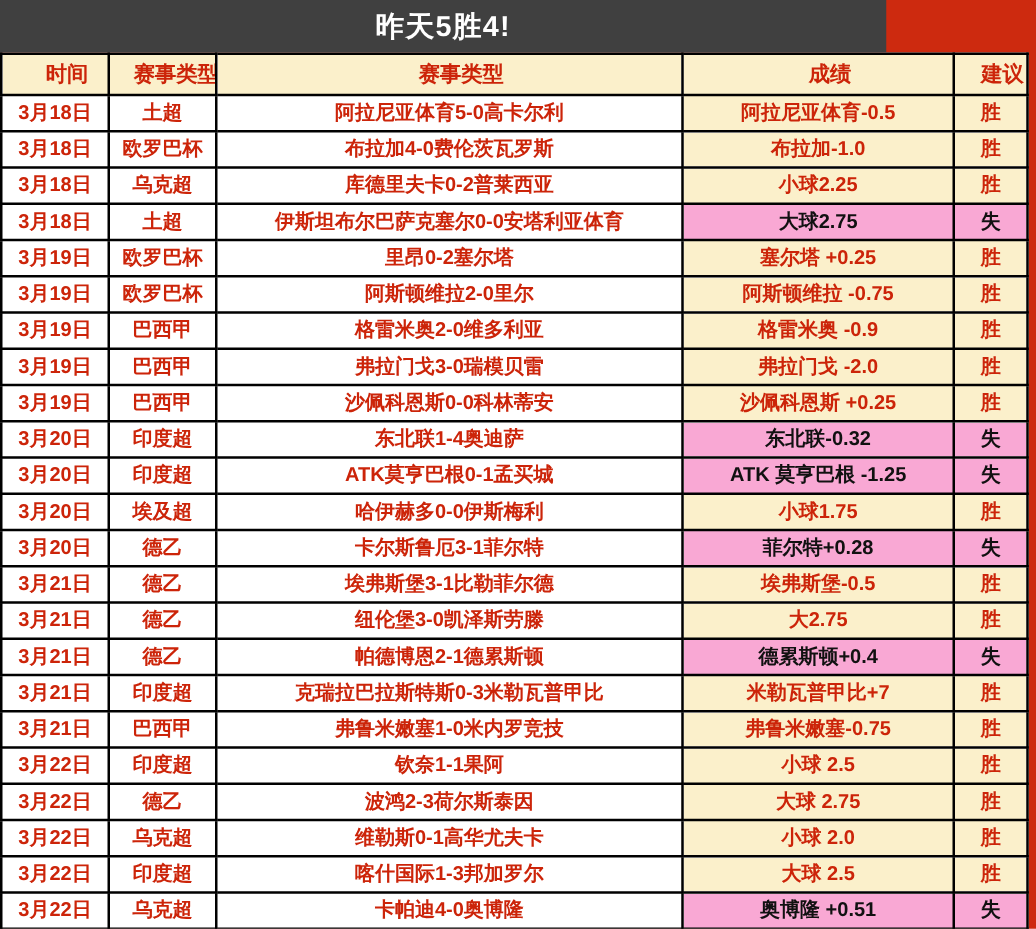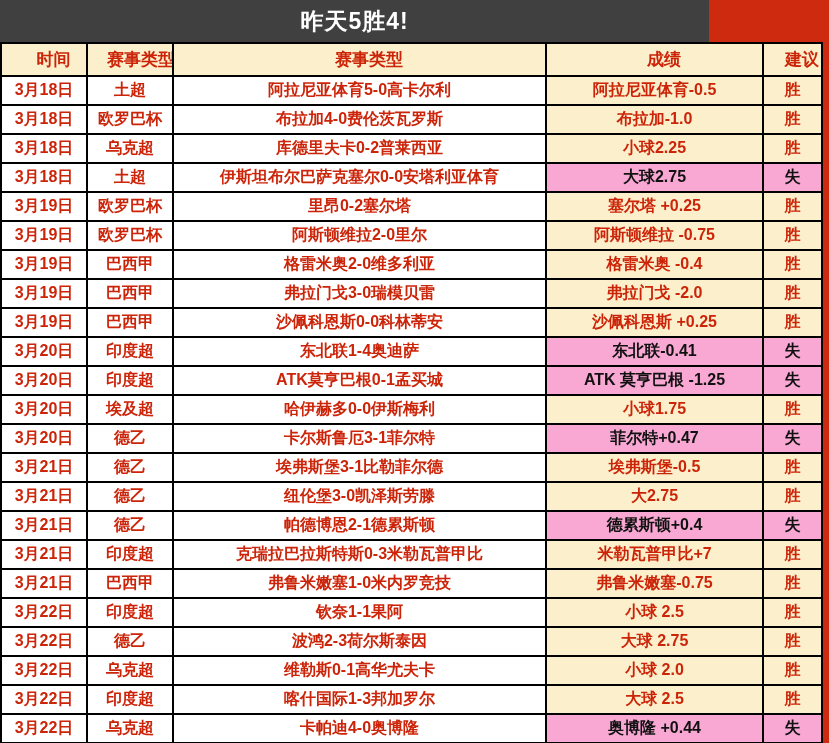--- a/index.html
+++ b/index.html
@@ -133,63 +133,63 @@
         <td class="cell-date">3月19日</td>
         <td class="cell-league">欧罗巴杯</td>
         <td class="cell-match">阿斯顿维拉2-0里尔</td>
         <td class="cell-result">阿斯顿维拉 -0.75</td>
         <td class="cell-verdict">胜</td>
       </tr>
       <tr class="win">
         <td class="cell-date">3月19日</td>
         <td class="cell-league">巴西甲</td>
         <td class="cell-match">格雷米奥2-0维多利亚</td>
-        <td class="cell-result">格雷米奥 -0.4</td>
+        <td class="cell-result">格雷米奥 -0.9</td>
         <td class="cell-verdict">胜</td>
       </tr>
       <tr class="win">
         <td class="cell-date">3月19日</td>
         <td class="cell-league">巴西甲</td>
         <td class="cell-match">弗拉门戈3-0瑞模贝雷</td>
         <td class="cell-result">弗拉门戈 -2.0</td>
         <td class="cell-verdict">胜</td>
       </tr>
       <tr class="win">
         <td class="cell-date">3月19日</td>
         <td class="cell-league">巴西甲</td>
         <td class="cell-match">沙佩科恩斯0-0科林蒂安</td>
         <td class="cell-result">沙佩科恩斯 +0.25</td>
         <td class="cell-verdict">胜</td>
       </tr>
       <tr class="loss">
         <td class="cell-date">3月20日</td>
         <td class="cell-league">印度超</td>
         <td class="cell-match">东北联1-4奥迪萨</td>
-        <td class="cell-result">东北联-0.41</td>
+        <td class="cell-result">东北联-0.32</td>
         <td class="cell-verdict">失</td>
       </tr>
       <tr class="loss">
         <td class="cell-date">3月20日</td>
         <td class="cell-league">印度超</td>
         <td class="cell-match">ATK莫亨巴根0-1孟买城</td>
         <td class="cell-result">ATK 莫亨巴根 -1.25</td>
         <td class="cell-verdict">失</td>
       </tr>
       <tr class="win">
         <td class="cell-date">3月20日</td>
         <td class="cell-league">埃及超</td>
         <td class="cell-match">哈伊赫多0-0伊斯梅利</td>
         <td class="cell-result">小球1.75</td>
         <td class="cell-verdict">胜</td>
       </tr>
       <tr class="loss">
         <td class="cell-date">3月20日</td>
         <td class="cell-league">德乙</td>
         <td class="cell-match">卡尔斯鲁厄3-1菲尔特</td>
-        <td class="cell-result">菲尔特+0.47</td>
+        <td class="cell-result">菲尔特+0.28</td>
         <td class="cell-verdict">失</td>
       </tr>
       <tr class="win">
         <td class="cell-date">3月21日</td>
         <td class="cell-league">德乙</td>
         <td class="cell-match">埃弗斯堡3-1比勒菲尔德</td>
         <td class="cell-result">埃弗斯堡-0.5</td>
         <td class="cell-verdict">胜</td>
       </tr>
       <tr class="win">
@@ -245,17 +245,17 @@
         <td class="cell-date">3月22日</td>
         <td class="cell-league">印度超</td>
         <td class="cell-match">喀什国际1-3邦加罗尔</td>
         <td class="cell-result">大球 2.5</td>
         <td class="cell-verdict">胜</td>
       </tr>
       <tr class="loss">
         <td class="cell-date">3月22日</td>
         <td class="cell-league">乌克超</td>
         <td class="cell-match">卡帕迪4-0奥博隆</td>
-        <td class="cell-result">奥博隆 +0.44</td>
+        <td class="cell-result">奥博隆 +0.51</td>
         <td class="cell-verdict">失</td>
       </tr>
     </tbody>
 </table>
 
 </body></html>

